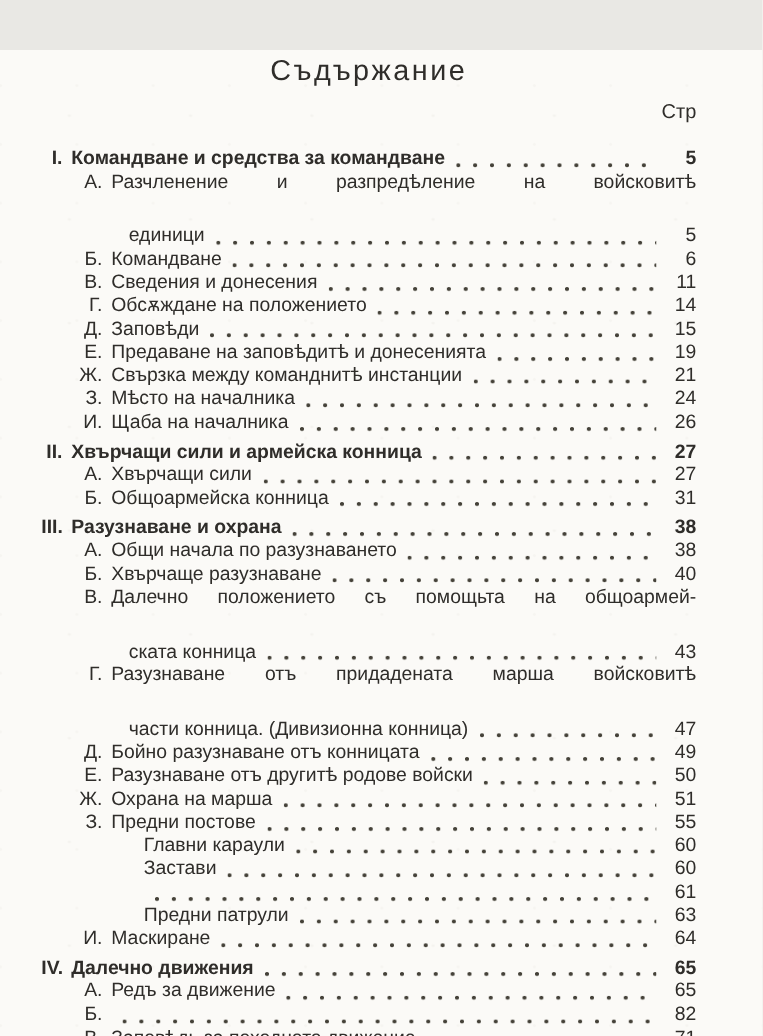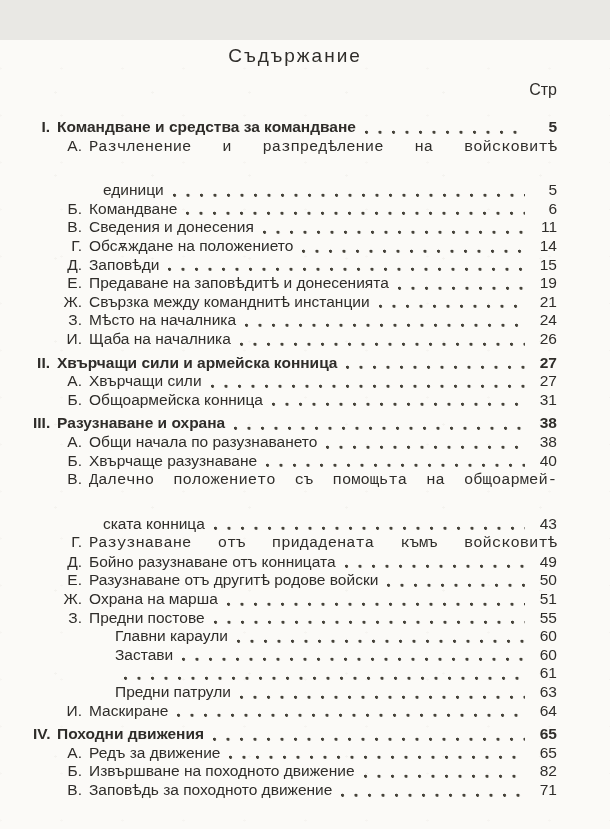--- a/index.html
+++ b/index.html
@@ -18,21 +18,21 @@
     background-image:
       radial-gradient(rgba(120,110,90,0.05) 1px, rgba(0,0,0,0) 1.6px),
       radial-gradient(rgba(120,110,90,0.04) 1px, rgba(0,0,0,0) 1.6px);
     background-size: 97px 83px, 61px 47px;
     background-position: 7px 11px, 31px 5px;
     color: #2f2d2a;
   }
   .title {
     margin: 40px 0 0;
     text-align: center;
-    font-size: 19px;
+    font-size: 23px;
     font-weight: 400;
     line-height: 32px;
     letter-spacing: 2px;
   }
   .str {
     margin-top: 8px;
     text-align: right;
     font-size: 16px;
     line-height: 19px;
   }
@@ -43,21 +43,21 @@
   }
   .row { display: flex; align-items: baseline; }
   .row .lbl { flex: none; text-align: right; }
   .row .txt { flex: none; text-align: center; }
   .row.section { font-weight: 700; margin-top: 5px; }
   .toc .row.section:first-child { margin-top: 0; }
   .section .lbl { width: 17px; margin-right: 7px; }
   .sub .lbl { width: 49px; margin-right: 7px; }
   .subsub { padding-left: 82px; }
   .cont { padding-left: 70px; margin-top: 25px; }
-  .row.nopage .txt { flex: 1 1 auto; text-align: justify; text-align-last: justify; font-family: Liberation Mono, monospace; }
+  .row.nopage .txt { flex: 1 1 auto; text-align: justify; text-align-last: justify; }
   .leader {
     flex: 1 1 auto;
     align-self: flex-end;
     height: 5px;
     margin: 0 6px 2px 9px;
     background-image: radial-gradient(circle at 1.6px 2.2px, #454239 1.35px, rgba(0,0,0,0) 1.85px);
     background-size: 13.5px 5px;
     background-repeat: repeat-x;
   }
   .pg { flex: none; min-width: 26px; text-align: right; }
@@ -172,21 +172,26 @@
         <span class="lbl">В.</span>
         <span class="txt">Далечно положението съ помощьта на общоармей-</span>
       </div>
       <div class="row cont">
         <span class="txt">ската конница</span>
         <span class="leader"></span>
         <span class="pg">43</span>
       </div>
       <div class="row sub nopage">
         <span class="lbl">Г.</span>
-        <span class="txt">Разузнаване отъ придадената къмъ войсковитѣ</span>
+        <span class="txt">Разузнаване отъ придадената марша войсковитѣ</span>
+      </div>
+      <div class="row cont">
+        <span class="txt">части конница. (Дивизионна конница)</span>
+        <span class="leader"></span>
+        <span class="pg">47</span>
       </div>
       <div class="row sub">
         <span class="lbl">Д.</span>
         <span class="txt">Бойно разузнаване отъ конницата</span>
         <span class="leader"></span>
         <span class="pg">49</span>
       </div>
       <div class="row sub">
         <span class="lbl">Е.</span>
         <span class="txt">Разузнаване отъ другитѣ родове войски</span>
@@ -225,33 +230,32 @@
         <span class="pg">63</span>
       </div>
       <div class="row sub">
         <span class="lbl">И.</span>
         <span class="txt">Маскиране</span>
         <span class="leader"></span>
         <span class="pg">64</span>
       </div>
       <div class="row section">
         <span class="lbl">IV.</span>
-        <span class="txt">Походни движения</span>
+        <span class="txt">Далечно движения</span>
         <span class="leader"></span>
         <span class="pg">65</span>
       </div>
       <div class="row sub">
         <span class="lbl">А.</span>
         <span class="txt">Редъ за движение</span>
         <span class="leader"></span>
         <span class="pg">65</span>
       </div>
       <div class="row sub">
         <span class="lbl">Б.</span>
-        <span class="txt">Извършване на походното движение</span>
         <span class="leader"></span>
         <span class="pg">82</span>
       </div>
       <div class="row sub">
         <span class="lbl">В.</span>
         <span class="txt">Заповѣдь за походното движение</span>
         <span class="leader"></span>
         <span class="pg">71</span>
       </div>
     </div>

